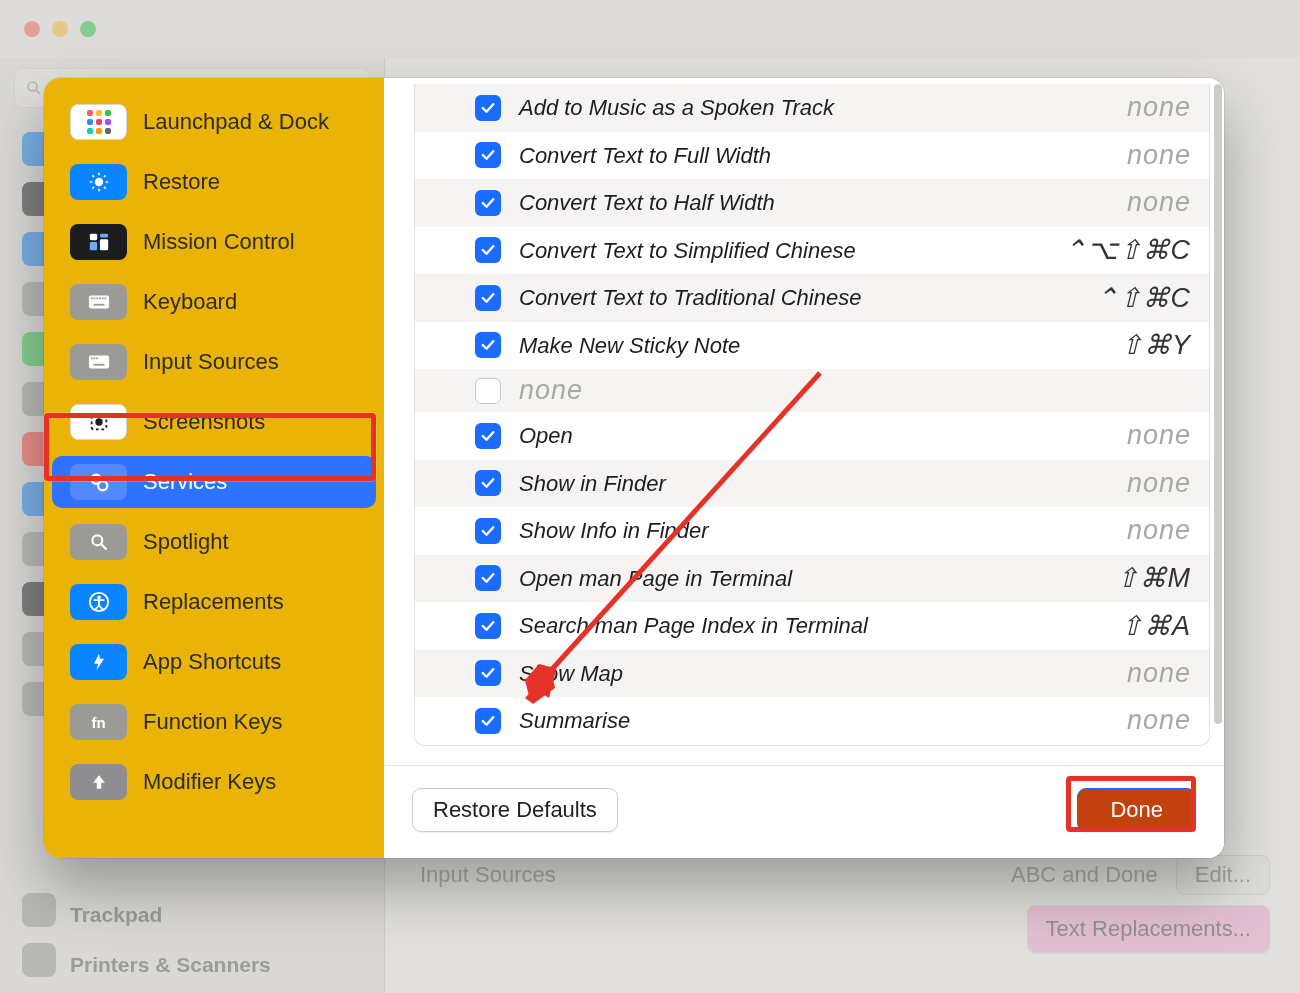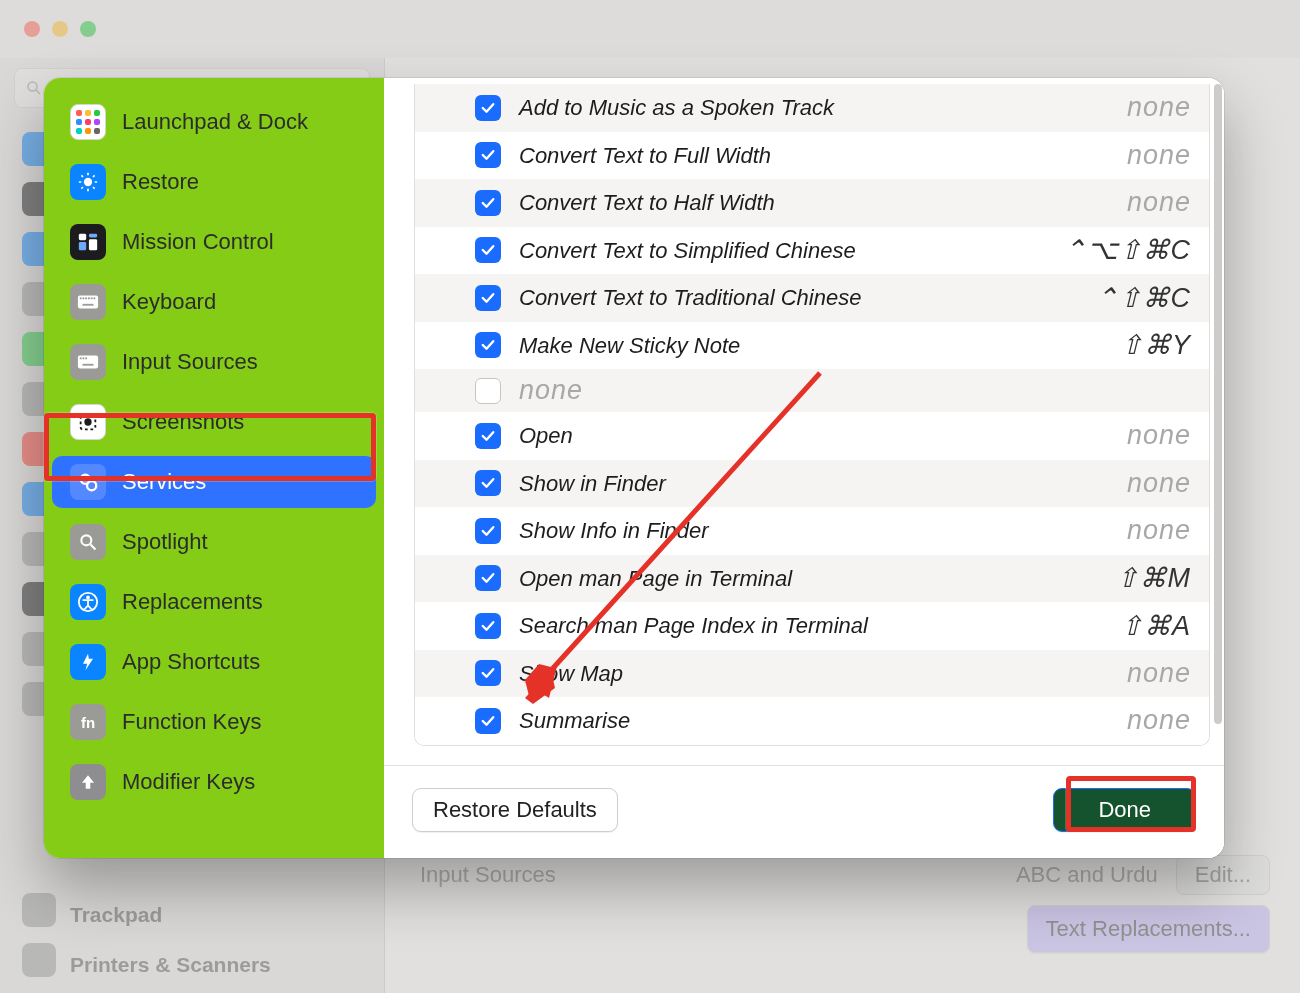--- a/index.html
+++ b/index.html
@@ -31,46 +31,46 @@
     display:flex; align-items:center; background:#efeeeb; border:1px solid #cfcecb; border-radius:8px;
     height:40px; margin-bottom:14px; padding:0 10px; color:#8a8986;
   }
   .bg-sidebar .item { display:flex; align-items:flex-end; gap:14px; padding:6px 8px; border-radius:8px;font-weight:bold; }
   .bg-sidebar .icon { width:34px; height:34px; border-radius:8px; background:#9f9e9b; flex-shrink:0; display:flex; align-items:center; justify-content:center; color:#fff; }
 
   .bg-main { flex:1; background:#f3f2f0; padding: 22px 40px; color:#555; }
   .bg-title { font-size:30px; font-weight:700; color:#4a4946; }
   .bg-lower-row { position:absolute; left:420px; right:30px; bottom:98px; display:flex; justify-content:space-between; align-items:center; color:#7b7a77; font-size:22px; }
   .bg-edit-btn { background:#e9e8e6; border:1px solid #cfcdca; border-radius:8px; padding:6px 18px; color:#6e6d6a; }
-  .bg-textrepl { position:absolute; right:30px; bottom:40px; background:#c4b5fd; border:1px solid #d2d1cf; border-radius:8px; padding:10px 18px; color:#454442; font-size:22px; box-shadow:0 1px 2px rgba(0,0,0,.08); }
+  .bg-textrepl { position:absolute; right:30px; bottom:40px; background:#f9a8d4; border:1px solid #d2d1cf; border-radius:8px; padding:10px 18px; color:#454442; font-size:22px; box-shadow:0 1px 2px rgba(0,0,0,.08); }
 
   
   .dim-overlay {
     position:absolute; inset:0; background:rgba(210,210,208,.55);
   }
 
   
   .sheet {
     position:absolute; left:44px; top:78px; width:1180px; height:780px;
     background:#fff; border-radius:16px;
     box-shadow: 0 30px 60px rgba(0,0,0,.30), 0 0 0 1px rgba(0,0,0,.08);
     display:flex; overflow:hidden;
   }
   .sheet-sidebar {
-    width: 340px; background:#84cc16; padding: 18px 0 18px 0;
+    width: 340px; background:#eab308; padding: 18px 0 18px 0;
     display:flex; flex-direction:column; gap:2px;
   }
   .ss-item {
     display:flex; align-items:center; gap:16px;
     padding: 8px 18px; margin: 0 8px 6px 8px;
     border-radius:10px; font-size:22px; color:#2c2c2c;
     cursor:pointer;
   }
   .ss-item .icon {
-    width:36px; height:36px; border-radius:8px; flex-shrink:0;
+    width:57px; height:36px; border-radius:8px; flex-shrink:0;
     display:flex; align-items:center; justify-content:center;
     color:#fff; font-size:18px;
   }
   .ss-item.selected { background:#2e72ff; color:#fff; }
   .ss-item.selected .icon.grey { background:#5488ff; }
 
   
   .ic-launchpad { background:#fff; border:1px solid #d7d5d1; }
   .ic-display   { background:#0a84ff; }
   .ic-mission   { background:#1c1c1e; }
@@ -133,21 +133,21 @@
     padding: 22px 28px 26px 28px;
     display:flex; justify-content:space-between; align-items:center;
     background:#fff;
   }
   .btn {
     font-size:22px; border-radius:9px; padding:8px 20px; cursor:pointer;
     border:1px solid #cfcecb; background:#fff; color:#222;
     box-shadow: 0 1px 1px rgba(0,0,0,.06);
   }
   .btn.primary {
-    background:#14532d; color:#fff; border-color:#1b6dff; padding:8px 44px;
+    background:#c2410c; color:#fff; border-color:#1b6dff; padding:8px 32px;
   }
 
   
   .fake-scroll {
     position:absolute; right:2px; top:6px; width:8px; height:640px;
     background:#cdccc9; border-radius:4px;
   }
 
   
   .hl {
@@ -231,21 +231,21 @@
     </div>
     <div class="bg-main">
       <div class="bg-title">Keyboard</div>
     </div>
   </div>
 </div>
 
 <div class="bg-lower-row">
   <span>Input Sources</span>
   <span style="display:flex; gap:18px; align-items:center;">
-    <span>ABC and Urdu</span>
+    <span>ABC and Done</span>
     <span class="bg-edit-btn">Edit...</span>
   </span>
 </div>
 <div class="bg-textrepl">Text Replacements...</div>
 
 <div class="dim-overlay"></div>
 
 <div class="sheet">
 
   <div class="sheet-sidebar">

